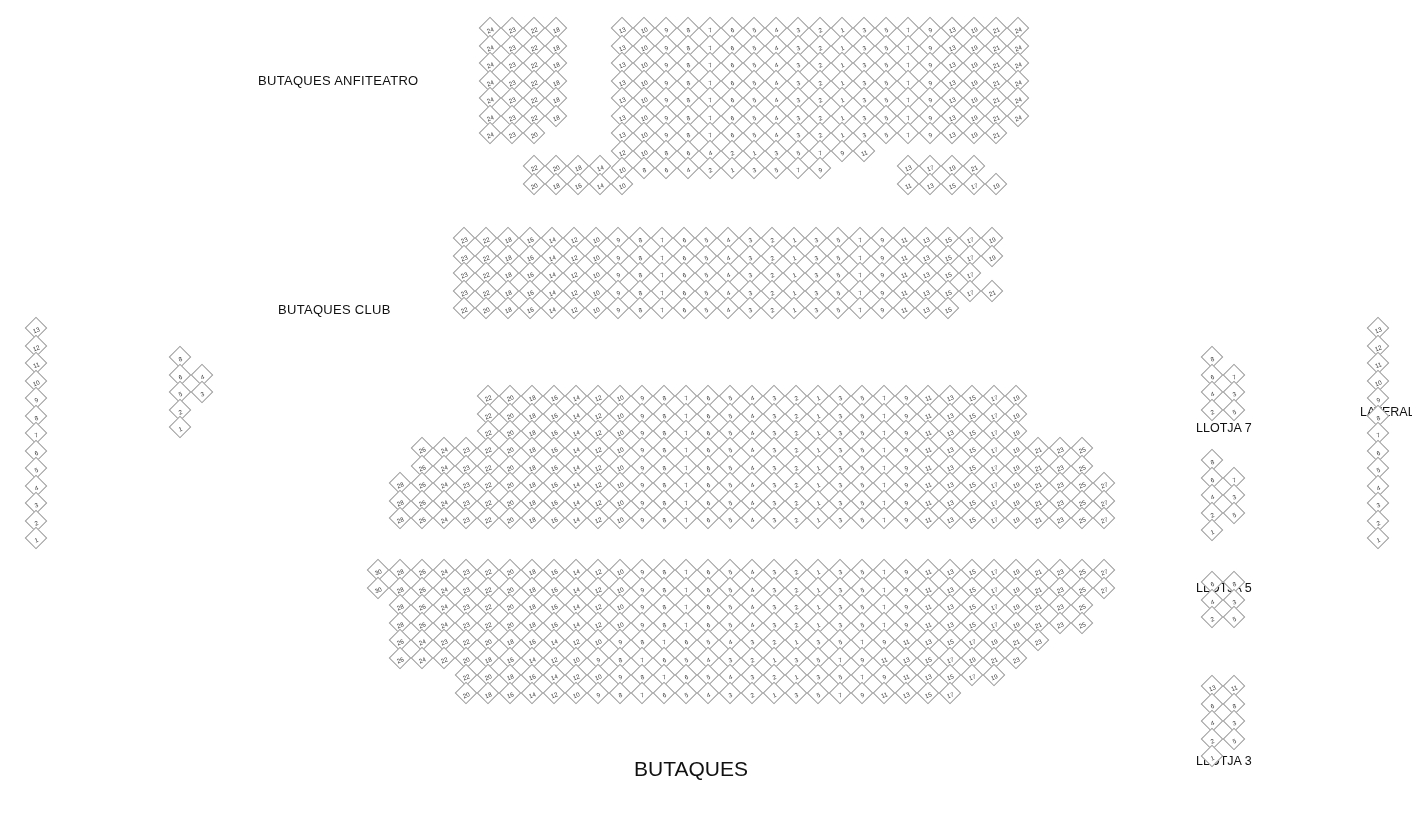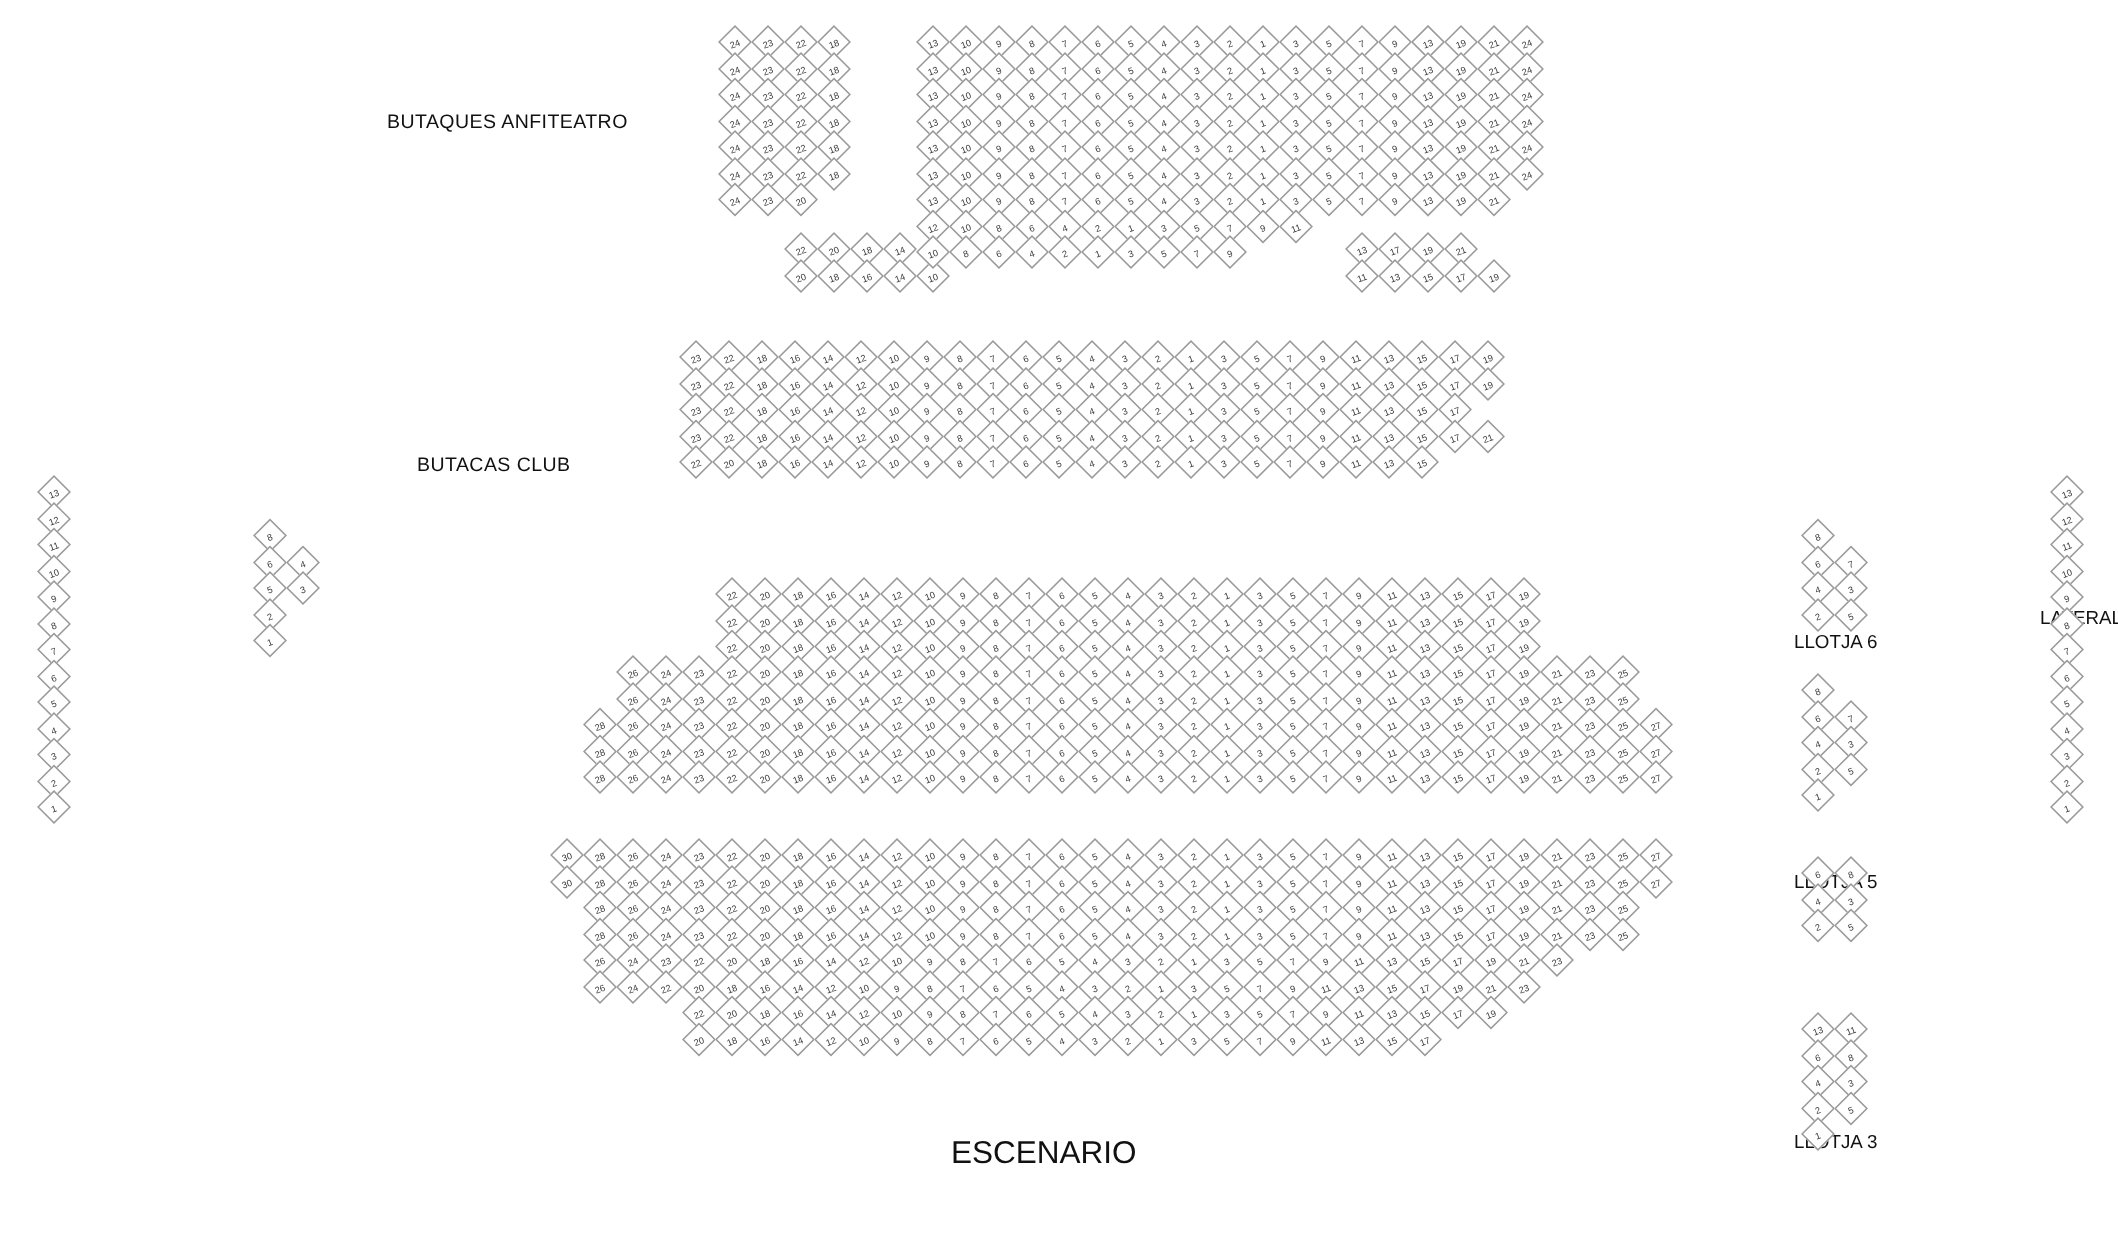--- a/index.html
+++ b/index.html
@@ -63,23 +63,23 @@
     color: #3a3a3a;
     transform: rotate(-45deg) rotate(-20deg);
     pointer-events: none;
   }
 </style>
 </head>
 <body>
 
 <div id="stage">
   <div class="section-label" style="left:258px; top:73px;">BUTAQUES ANFITEATRO</div>
-  <div class="section-label" style="left:278px; top:302px;">BUTACAS CLUB</div>
-  <div class="stage-label" style="left:634px; top:757px;">ESCENARIO</div>
-  <div class="box-label" style="left:1196px; top:421px;">LLOTJA 6</div>
+  <div class="section-label" style="left:278px; top:302px;">BUTAQUES CLUB</div>
+  <div class="stage-label" style="left:634px; top:757px;">BUTAQUES</div>
+  <div class="box-label" style="left:1196px; top:421px;">LLOTJA 7</div>
   <div class="box-label" style="left:1196px; top:581px;">LLOTJA 5</div>
   <div class="box-label" style="left:1196px; top:754px;">LLOTJA 3</div>
   <div class="box-label" style="left:1360px; top:405px;">LATERAL</div>
 <div style="position: absolute; left: 0px; top: 0px;">
       <div class="seat" style="left: 482px; top: 20px;">
         <span>24</span>
       </div>
       <div class="seat" style="left: 504px; top: 20px;">
         <span>23</span>
       </div>

